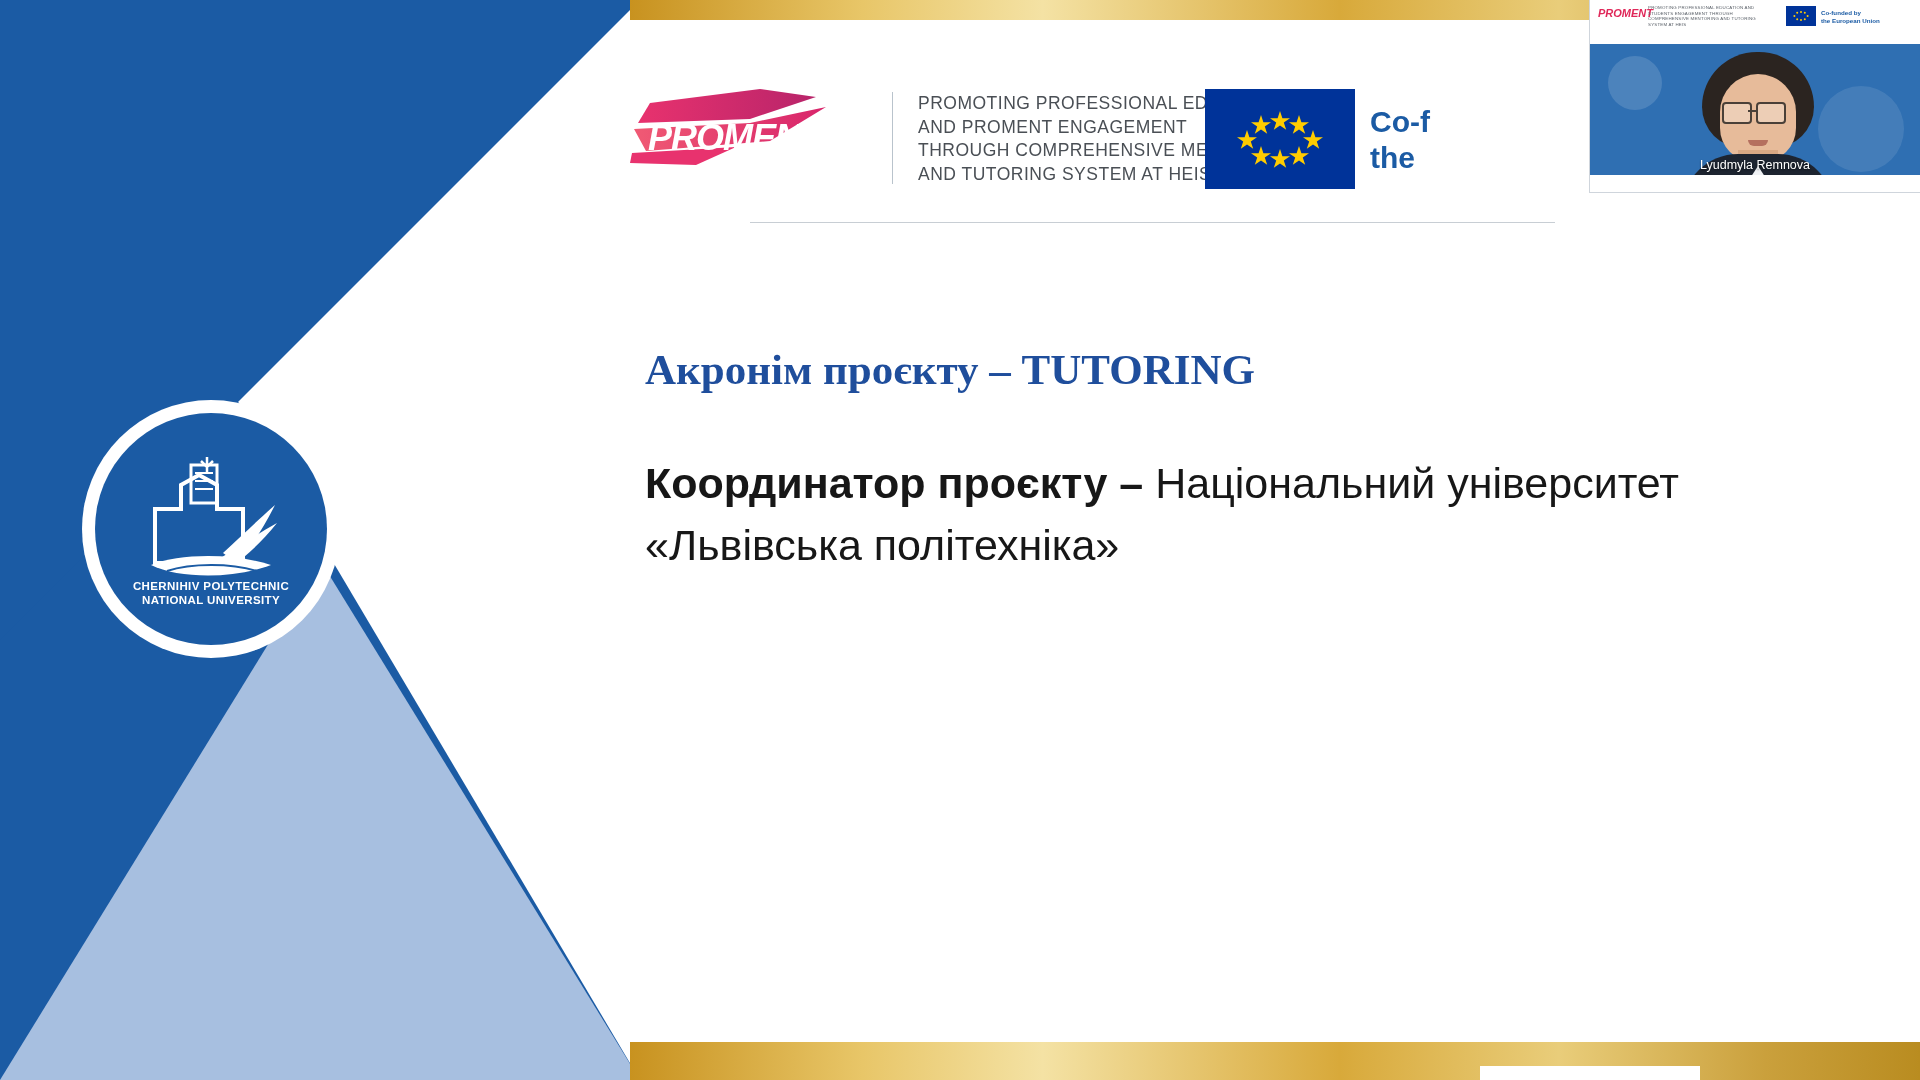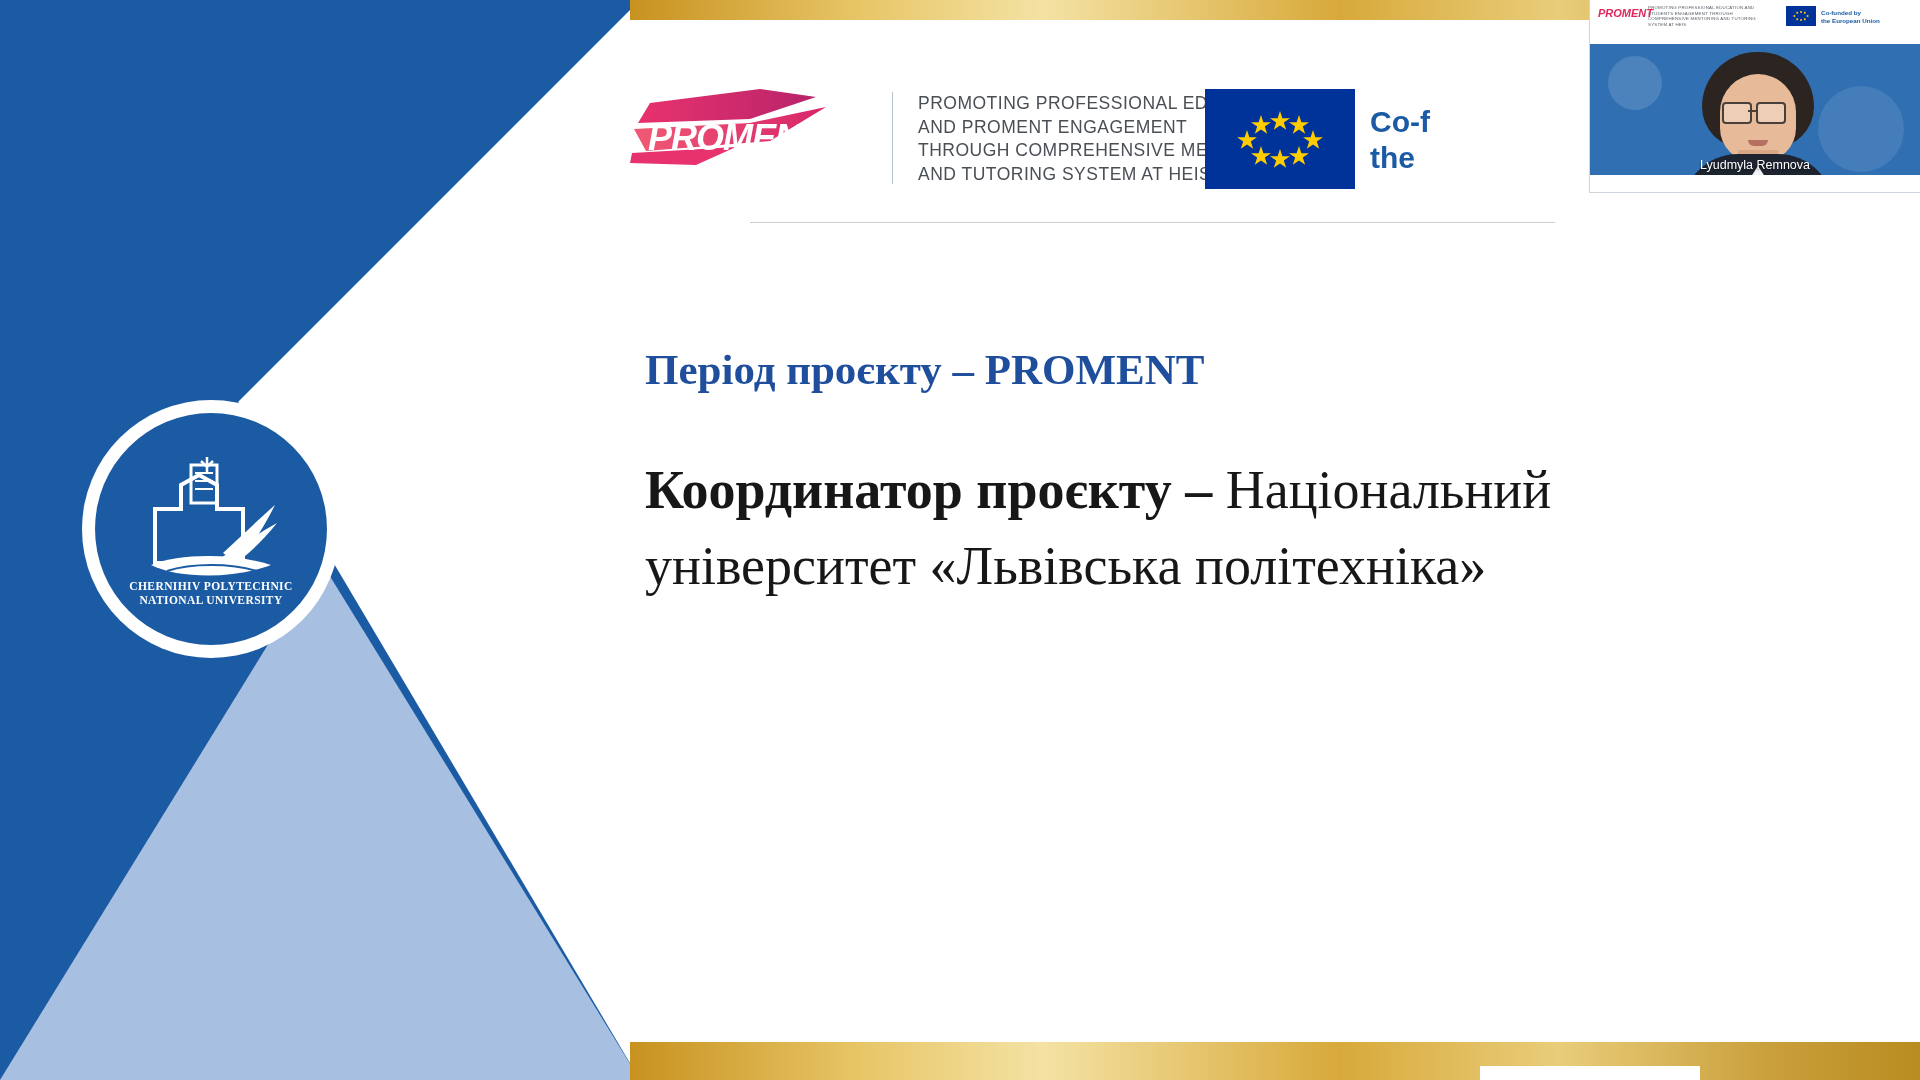--- a/index.html
+++ b/index.html
@@ -118,21 +118,21 @@
     position: absolute;
     left: 0;
     right: 0;
     bottom: 38px;
     text-align: center;
     color: #ffffff;
     font-size: 11.5px;
     font-weight: bold;
     letter-spacing: 0.4px;
     line-height: 14px;
-    font-family: Liberation Serif, serif;
+    font-family: Liberation Sans, sans-serif;
   }
 
   
   .header {
     position: absolute;
     left: 630px;
     top: 34px;
     width: 1250px;
     height: 140px;
   }
@@ -218,23 +218,23 @@
   .line-period {
     color: #171717;
     font-size: 43px;
     font-family: "Liberation Serif", serif;
     margin-bottom: 58px;
     white-space: nowrap;
   }
   .line-period b { font-weight: bold; }
   .line-coordinator {
     color: #171717;
-    font-size: 54px;
-    font-family: Liberation Serif, serif;
-    line-height: 76px;
+    font-size: 43px;
+    font-family: Liberation Sans, sans-serif;
+    line-height: 62px;
   }
   .line-coordinator b { font-weight: bold; }
 
   
   .webcam {
     position: absolute;
     right: 0;
     top: 0;
     width: 330px;
     height: 192px;
@@ -500,21 +500,21 @@
 
       <div class="eu-cofund-text">
         <div>Co-f</div>
         <div>the </div>
       </div>
     </div>
 
     <div class="header-rule"></div>
 
     <div class="content">
-      <div class="line-acronym">Період проєкту – PROMENT</div>
+      <div class="line-acronym">Акронім проєкту – TUTORING</div>
 
 
       <div class="line-coordinator">
         <b>Координатор проєкту –</b><span> Національний університет «Львівська політехніка»</span>
       </div>
     </div>
 
   </div>
 
   <div class="webcam">

